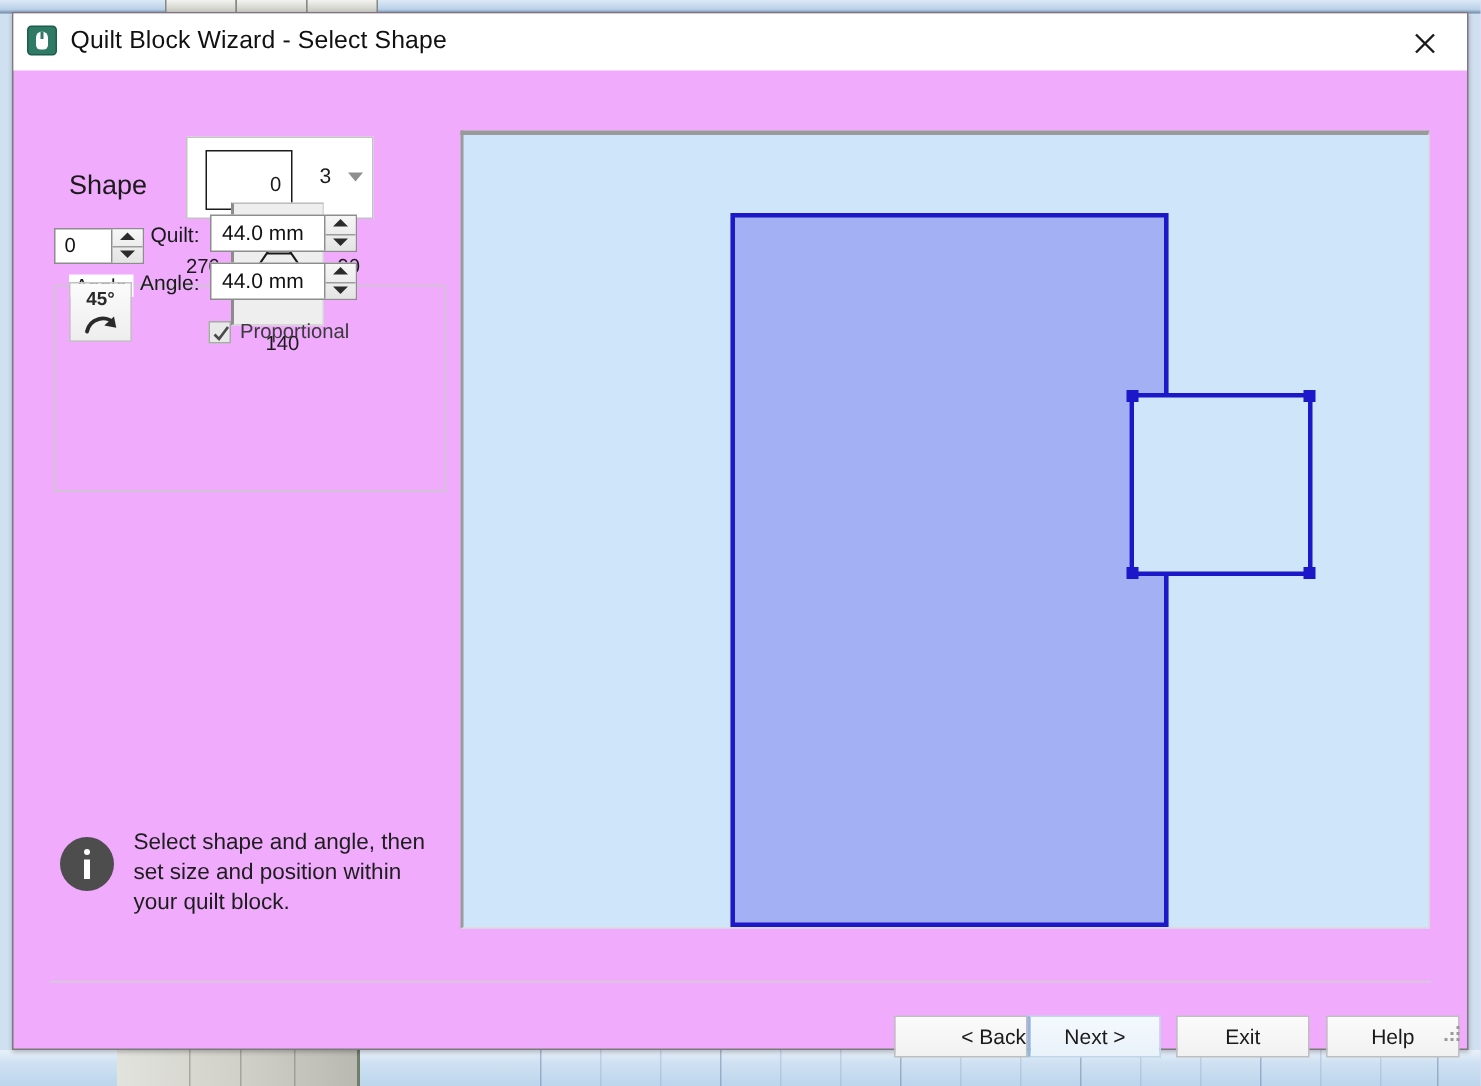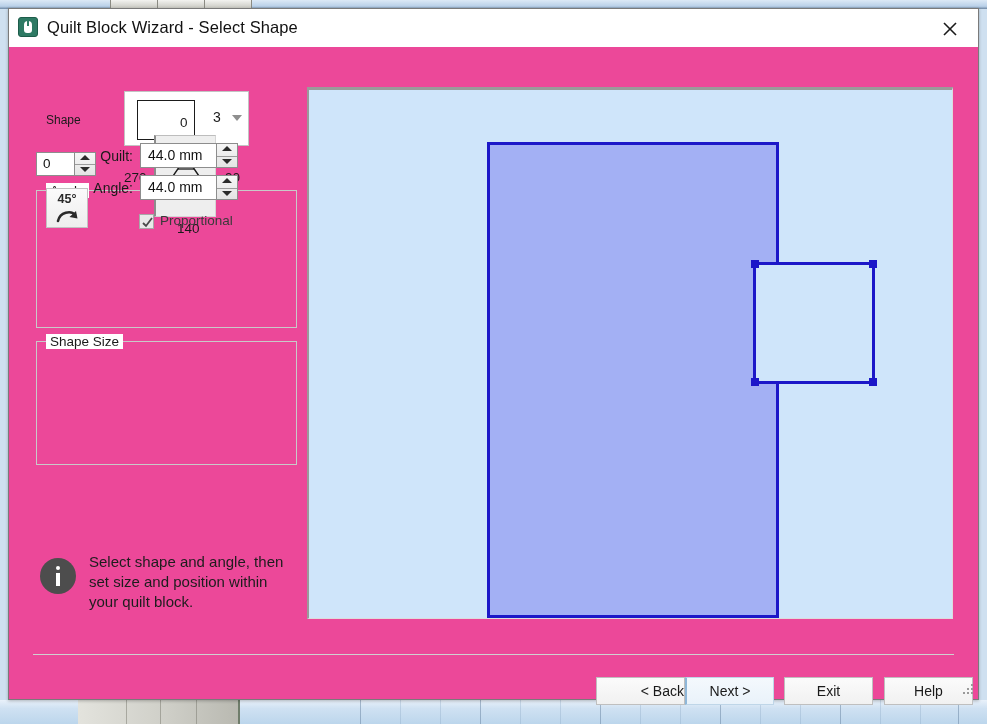--- a/index.html
+++ b/index.html
@@ -59,21 +59,21 @@
     position:absolute; top:0; width:1px; height:24px; background:rgba(120,120,110,.5);
   }
 
   
   #dialog {
     position: absolute;
     left: 8px;
     top: 8px;
     width: 971px;
     height: 692px;
-    background: #ec4899;
+    background: #f0abfc;
     border: 1px solid #7a7a7a;
     box-sizing: border-box;
     box-shadow: 0 1px 3px rgba(0,0,0,.25);
   }
 
   
   #titlebar {
     position: relative;
     height: 38px;
     background: #ffffff;
@@ -127,21 +127,21 @@
 
   
   #left-col {
     position: absolute;
     left: 0; top: 0;
     width: 296px; height: 612px;
   }
   .shape-label {
     position: absolute;
     left: 37px; top: 66px;
-    font-size: 12px;
+    font-size: 18px;
     color: #1a1a1a;
   }
   #shape-combo {
     position: absolute;
     left: 115px; top: 44px;
     width: 125px; height: 55px;
     background: #ffffff;
     border: 1px solid #c3c3c3;
     box-sizing: border-box;
   }
@@ -501,23 +501,20 @@
           <line x1="21" y1="16" x2="37" y2="16" stroke="#1a1a1a" stroke-width="1.3"></line>
           <line x1="15" y1="26" x2="43" y2="26" stroke="#1a1a1a" stroke-width="1.3"></line>
           <line x1="9" y1="35" x2="49" y2="35" stroke="#1a1a1a" stroke-width="1.3"></line>
         </svg>
       </div>
       <div class="dial-num" id="dial-0">0</div>
       <div class="dial-num" id="dial-90">90</div>
       <div class="dial-num" id="dial-180">140</div>
       <div class="dial-num" id="dial-270">270</div>
 
-      <div class="groupbox" id="size-group">
-        <div class="gb-title">Shape Size</div>
-      </div>
 
       <div class="size-row-label" id="w-label">Quilt:</div>
       <div class="spin-wrap" id="w-spin">
         <div class="sp-val">44.0 mm</div>
         <div class="spin-btns">
           <div class="half">
               <i class="ar-up"></i>
             </div>
           <div class="half">
               <i class="ar-dn"></i>

